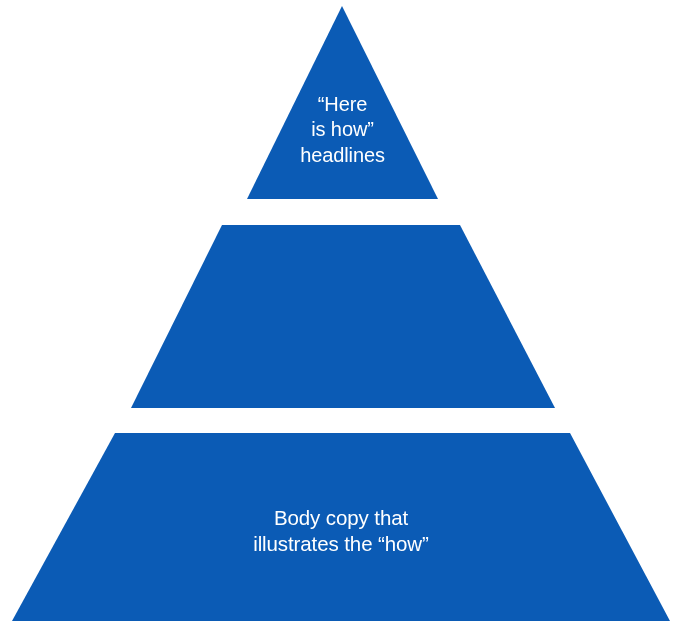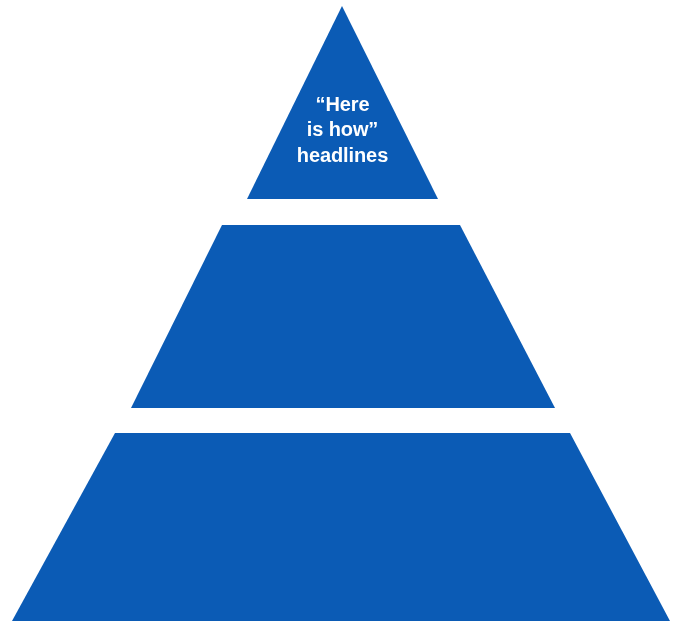--- a/index.html
+++ b/index.html
@@ -25,21 +25,21 @@
     top: 0;
     left: 0;
     width: 680px;
     height: 630px;
     display: block;
   }
   .tier-label {
     position: absolute;
     color: #ffffff;
     font-family: "Liberation Sans", sans-serif;
-    font-weight: bold;
+    font-weight: normal;
     text-align: center;
     line-height: 1.22;
     letter-spacing: -0.1px;
     white-space: pre-line;
     pointer-events: none;
     -webkit-font-smoothing: antialiased;
   }
   
   #tier-label-top {
     left: 247px;
@@ -74,14 +74,16 @@
     <polygon fill="#0B5BB5" points="342,6 438,199 247,199"></polygon>
     <polygon fill="#0B5BB5" points="222,225 460,225 555,408 131,408"></polygon>
     <polygon fill="#0B5BB5" points="115,433 570,433 670,621 12,621"></polygon>
   </svg>
 
   <div class="tier-label" id="tier-label-top">“Here
 is how”
 headlines</div>
 
 
+  <div class="tier-label" id="tier-label-bottom">Body copy that
+illustrates the “how”</div>
 
 </div>
 
 </body></html>

